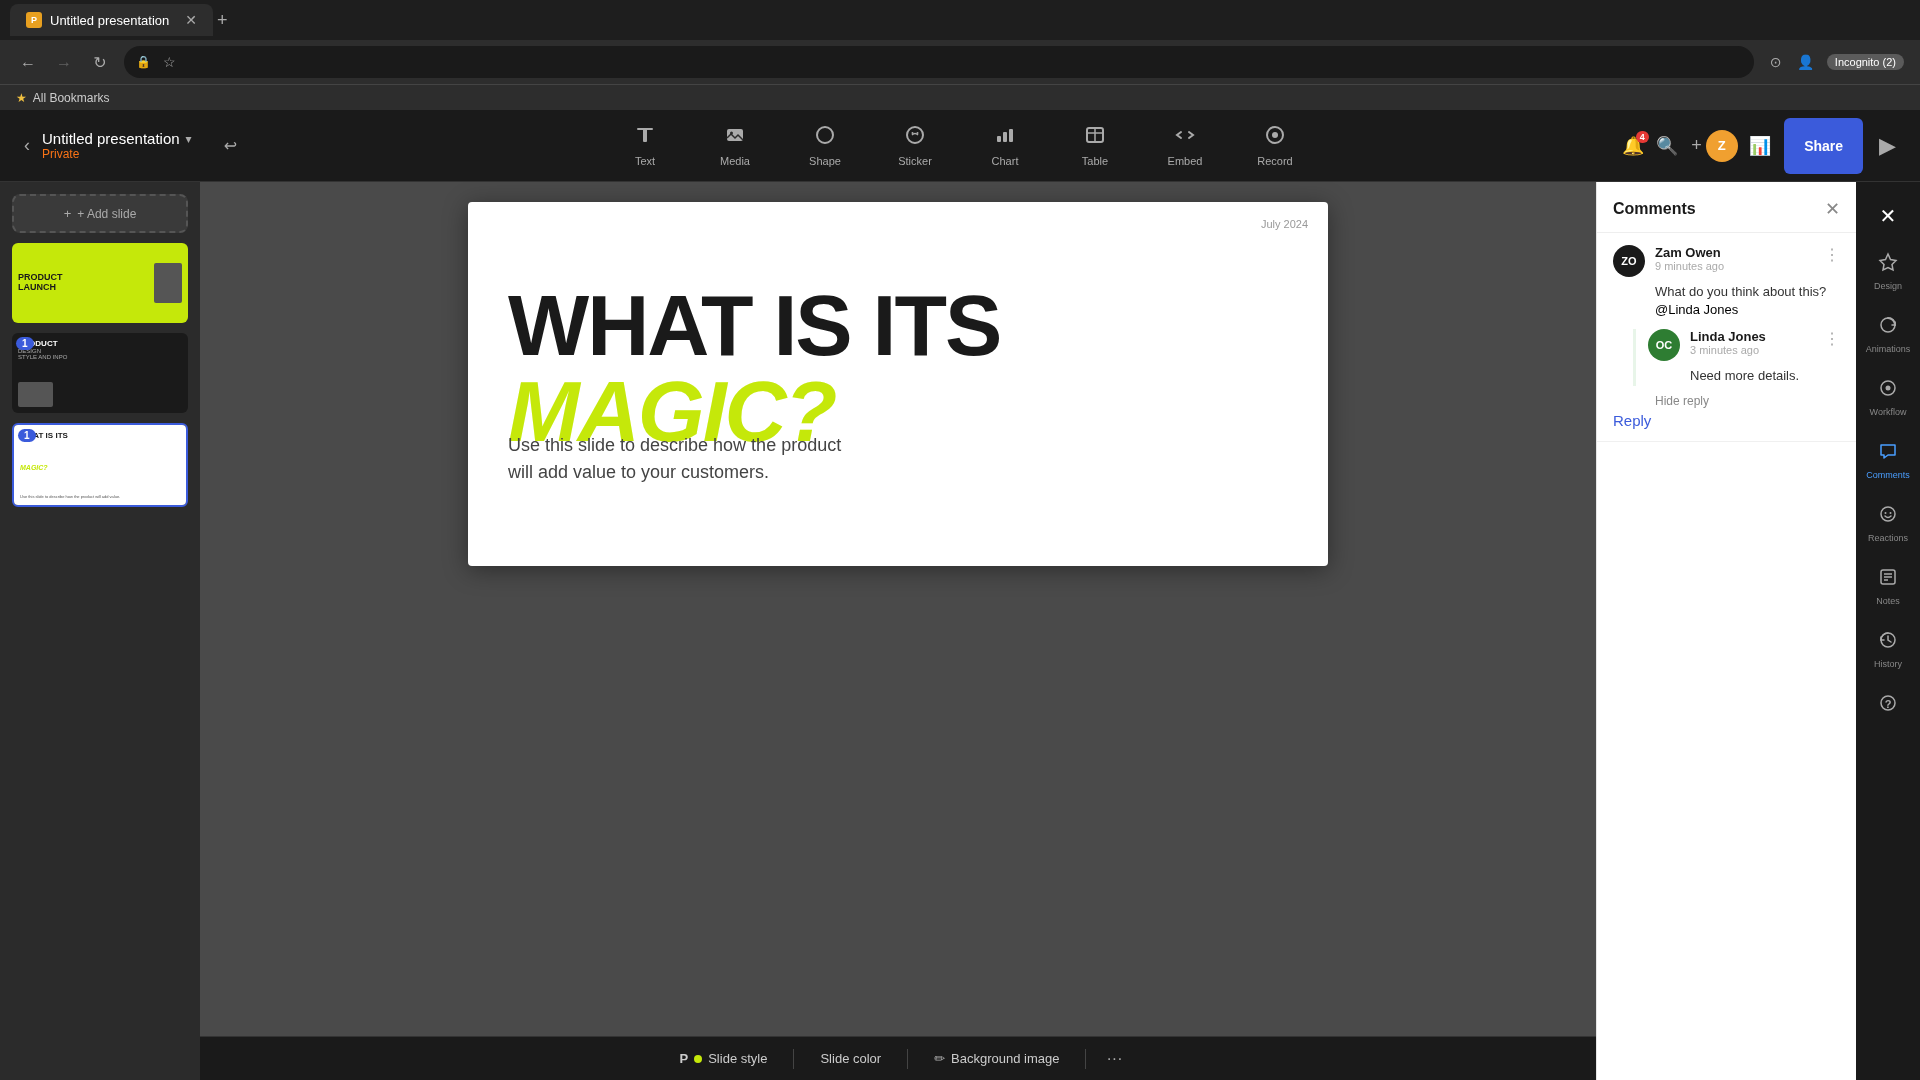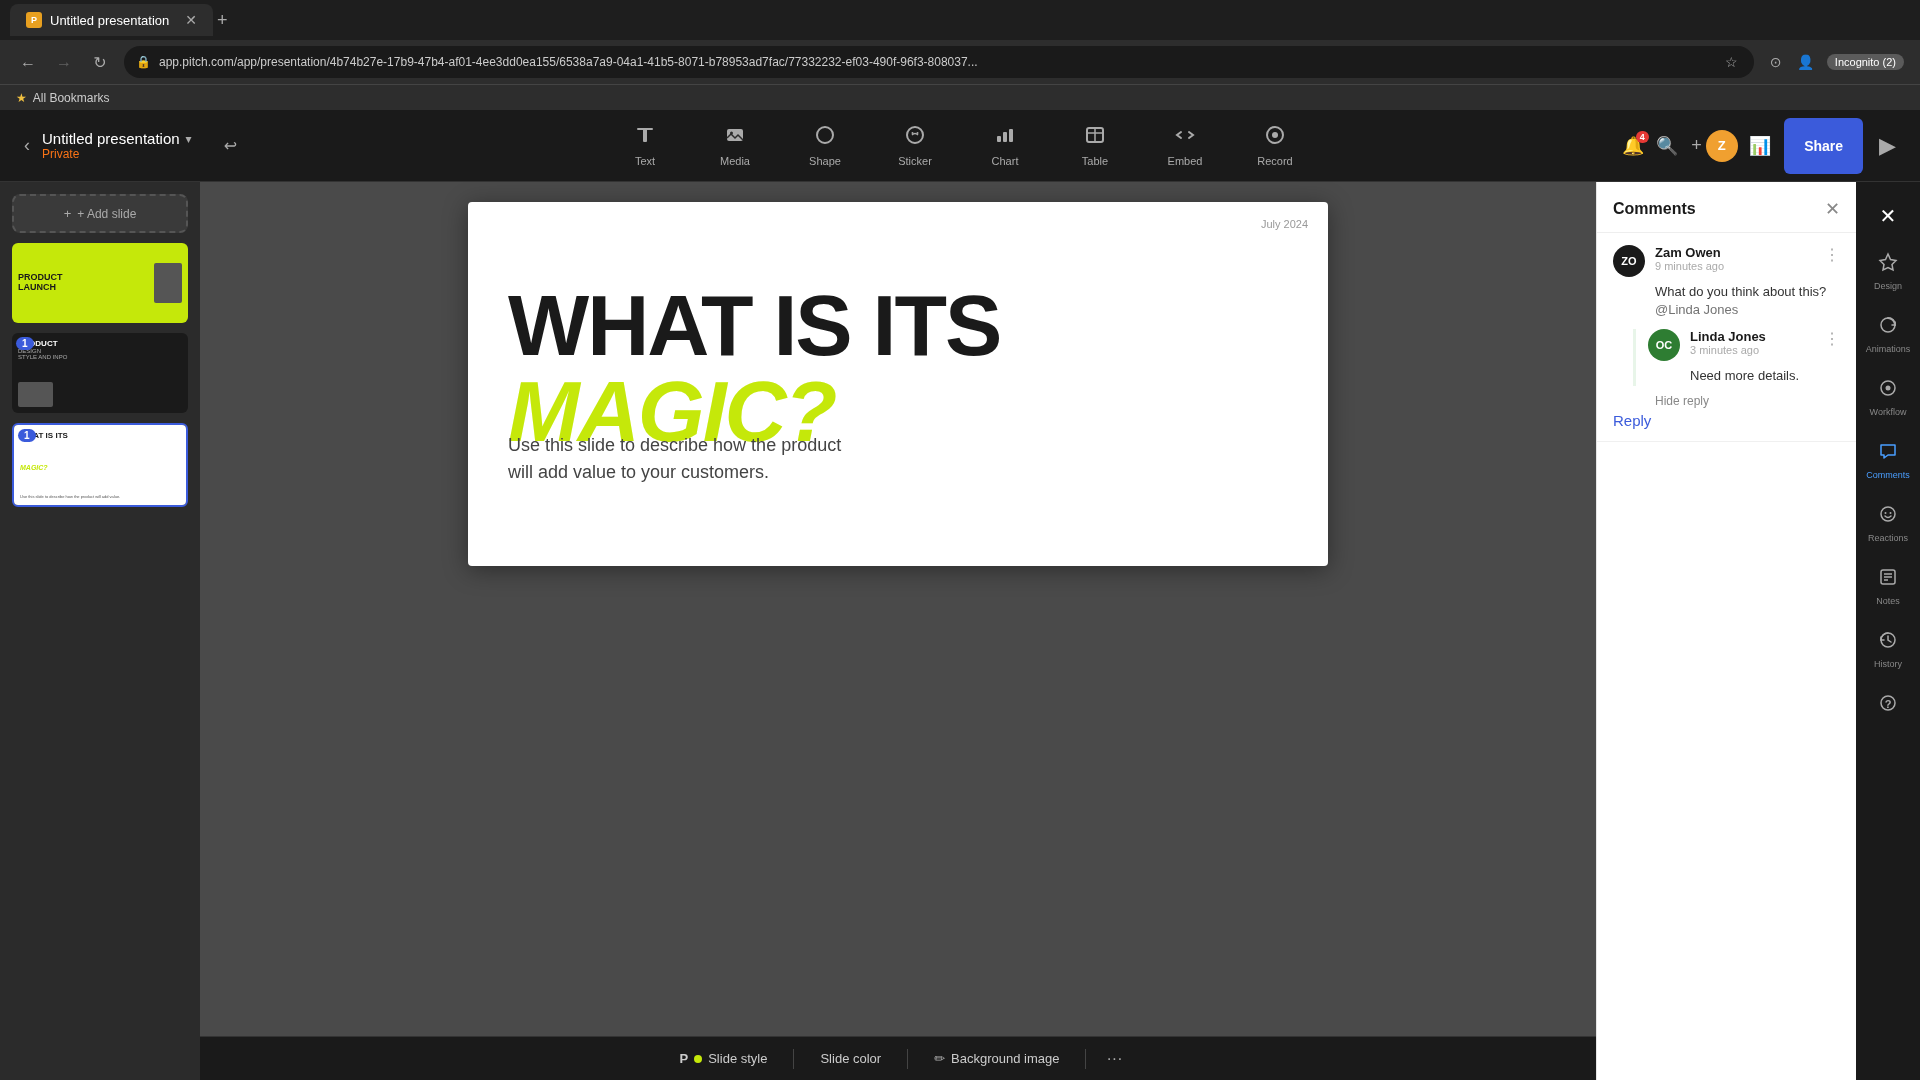--- a/index.html
+++ b/index.html
@@ -106,21 +106,21 @@
     .comment-input { margin: 12px 16px; border: 1px solid #e0e0e0; border-radius: 8px; padding: 10px 12px; font-size: 13px; color: #aaa; background: #fafafa; cursor: text; }
     .comment-thread { padding: 12px 16px; border-bottom: 1px solid #f0f0f0; }
     .comment-header { display: flex; align-items: flex-start; gap: 10px; margin-bottom: 6px; }
     .comment-avatar-zo { width: 32px; height: 32px; border-radius: 50%; background: #1a1a1a; color: #fff; font-size: 11px; font-weight: bold; display: flex; align-items: center; justify-content: center; flex-shrink: 0; }
     .comment-avatar-lj { width: 32px; height: 32px; border-radius: 50%; background: #2e7d32; color: #fff; font-size: 11px; font-weight: bold; display: flex; align-items: center; justify-content: center; flex-shrink: 0; }
     .comment-meta { flex: 1; }
     .comment-author { font-size: 13px; font-weight: 600; color: #1a1a1a; }
     .comment-time { font-size: 11px; color: #aaa; }
     .comment-more { color: #aaa; font-size: 16px; cursor: pointer; background: none; border: none; }
     .comment-body { font-size: 13px; color: #333; line-height: 1.4; padding-left: 42px; }
-    .comment-mention { color: #737373; }
+    .comment-mention { color: #000000; }
     .comment-reply-section { margin-left: 20px; margin-top: 10px; border-left: 3px solid #e8f5e9; padding-left: 12px; }
     .hide-reply { font-size: 12px; color: #888; cursor: pointer; background: none; border: none; margin-top: 8px; display: block; padding-left: 42px; }
     .reply-btn { font-size: 15px; color: #3b5bdb; font-weight: 500; background: none; border: none; cursor: pointer; margin-top: 4px; display: block; }
 
     
     .right-sidebar { width: 64px; background: #1a1a1a; display: flex; flex-direction: column; align-items: center; padding: 12px 0; gap: 4px; }
     .sidebar-icon { display: flex; flex-direction: column; align-items: center; gap: 4px; padding: 10px 0; cursor: pointer; width: 100%; }
     .sidebar-icon-symbol { color: #aaa; font-size: 20px; }
     .sidebar-icon-label { font-size: 9px; color: #888; text-align: center; }
     .sidebar-icon.active .sidebar-icon-symbol { color: #4a9eff; }
@@ -138,21 +138,20 @@
       <span class="tab-close">✕</span>
     </div>
     <button class="tab-new">+</button>
   </div>
   <div class="address-bar">
     <button class="nav-btn">←</button>
     <button class="nav-btn" style="opacity:0.4">→</button>
     <button class="nav-btn">↻</button>
     <div class="url-bar">
       <span class="url-lock">🔒</span>
-      <span class="url-text">app.pitch.com/app/presentation/4b74b27e-17b9-47b4-af01-4ee3dd0ea155/6538a7a9-04a1-41b5-8071-b78953ad7fac/77332232-ef03-490f-96f3-808037...</span>
       <span class="browser-action-btn">☆</span>
     </div>
     <div class="browser-actions">
       <button class="browser-action-btn">⊙</button>
       <button class="browser-action-btn">👤</button>
       <span class="incognito-badge">Incognito (2)</span>
     </div>
   </div>
   <div class="bookmarks-bar">
     <span class="bookmark-star">★</span>

